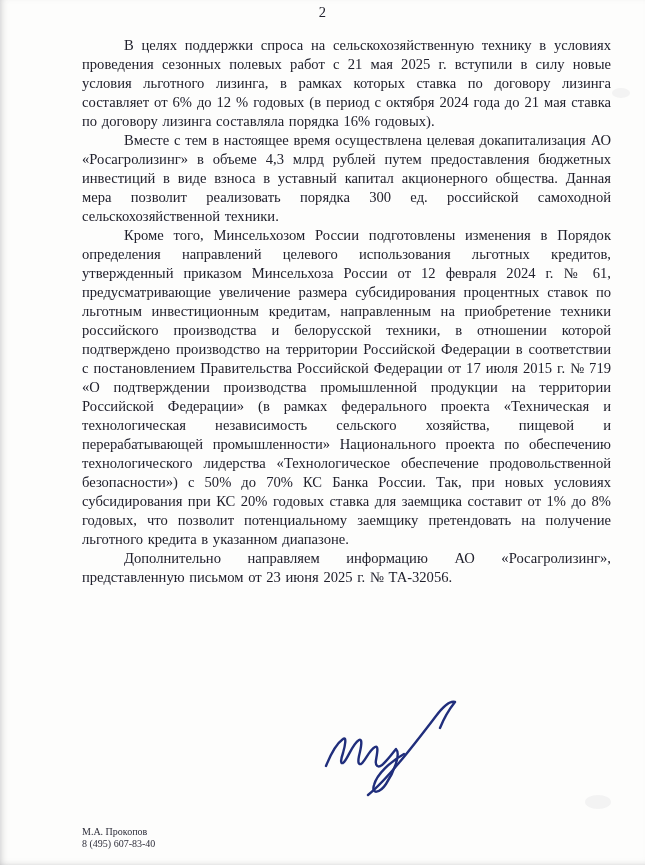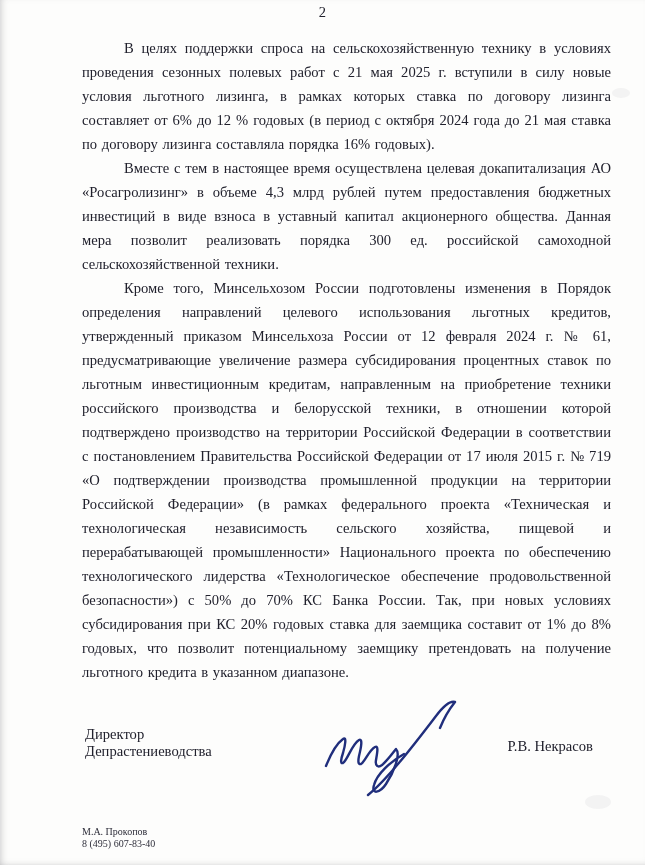--- a/index.html
+++ b/index.html
@@ -26,21 +26,21 @@
     text-align: center;
     font-size: 14.5px;
     letter-spacing: 0.5px;
   }
   .letter-body {
     position: absolute;
     top: 36px;
     left: 82px;
     width: 529px;
     font-size: 14.6px;
-    line-height: 24px;
+    line-height: 19px;
     text-align: justify;
   }
   .letter-body p {
     margin: 0;
     padding: 0;
     text-indent: 42px;
     word-spacing: 1px;
   }
   .attachment-note {
     margin: 0;
@@ -86,29 +86,23 @@
 <body>
 
 <div class="page">
 
   <div class="page-number">2</div>
 
   <div class="letter-body">
     <p>В целях поддержки спроса на сельскохозяйственную технику в условиях проведения сезонных полевых работ с 21 мая 2025 г. вступили в силу новые условия льготного лизинга, в рамках которых ставка по договору лизинга составляет от 6% до 12 % годовых (в период с октября 2024 года до 21 мая ставка по договору лизинга составляла порядка 16% годовых).</p>
     <p>Вместе с тем в настоящее время осуществлена целевая докапитализация АО «Росагролизинг» в объеме 4,3 млрд рублей путем предоставления бюджетных инвестиций в виде взноса в уставный капитал акционерного общества. Данная мера позволит реализовать порядка 300 ед. российской самоходной сельскохозяйственной техники.</p>
     <p>Кроме того, Минсельхозом России подготовлены изменения в Порядок определения направлений целевого использования льготных кредитов, утвержденный приказом Минсельхоза России от 12 февраля 2024 г. № 61, предусматривающие увеличение размера субсидирования процентных ставок по льготным инвестиционным кредитам, направленным на приобретение техники российского производства и белорусской техники, в отношении которой подтверждено производство на территории Российской Федерации в соответствии с постановлением Правительства Российской Федерации от 17 июля 2015 г. № 719 «О подтверждении производства промышленной продукции на территории Российской Федерации» (в рамках федерального проекта «Техническая и технологическая независимость сельского хозяйства, пищевой и перерабатывающей промышленности» Национального проекта по обеспечению технологического лидерства «Технологическое обеспечение продовольственной безопасности») с 50% до 70% КС Банка России. Так, при новых условиях субсидирования при КС 20% годовых ставка для заемщика составит от 1% до 8% годовых, что позволит потенциальному заемщику претендовать на получение льготного кредита в указанном диапазоне.</p>
+    <p>Дополнительно направляем информацию АО «Росагролизинг», представленную письмом от 23 июня 2025 г. № ТА-32056.</p>
   </div>
 
-  <div class="sig-row">
-    <div class="sig-title">
-      <div>Директор</div>
-      <div>Депрастениеводства</div>
-    </div>
-    <div class="sig-name">Р.В. Некрасов</div>
-  </div>
 
   <svg class="signature-svg" viewBox="0 0 152 110" fill="none" stroke="#202e7c" stroke-width="2.4" stroke-linecap="round" stroke-linejoin="round">
     <path d="M 10,72
              C 14,62 20,50 27,45
              C 31,42 29,52 27,59
              C 25,65 24,70 27,69
              C 31,67 36,50 43,46
              C 47,44 45,54 43,62
              C 42,67 42,71 45,70
              C 49,68 53,56 59,53

